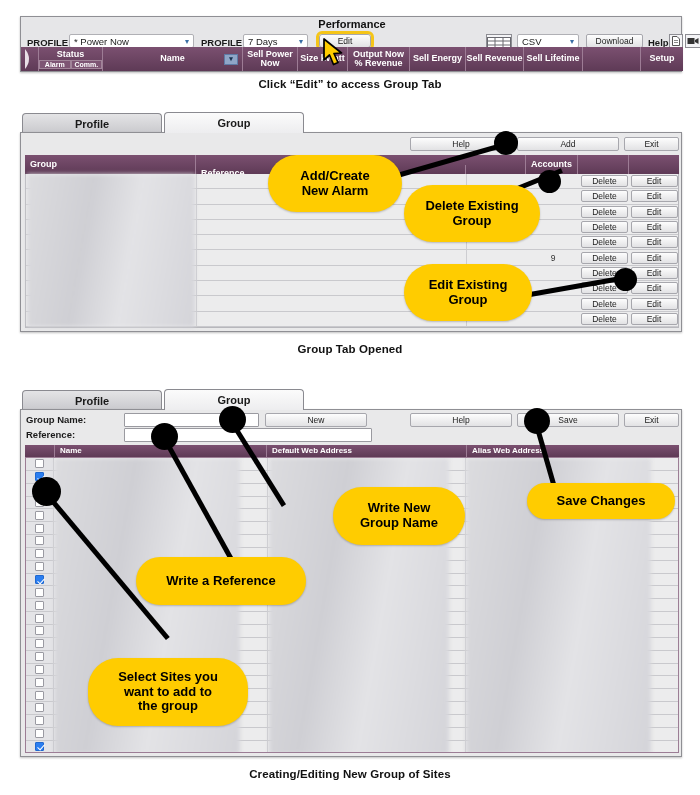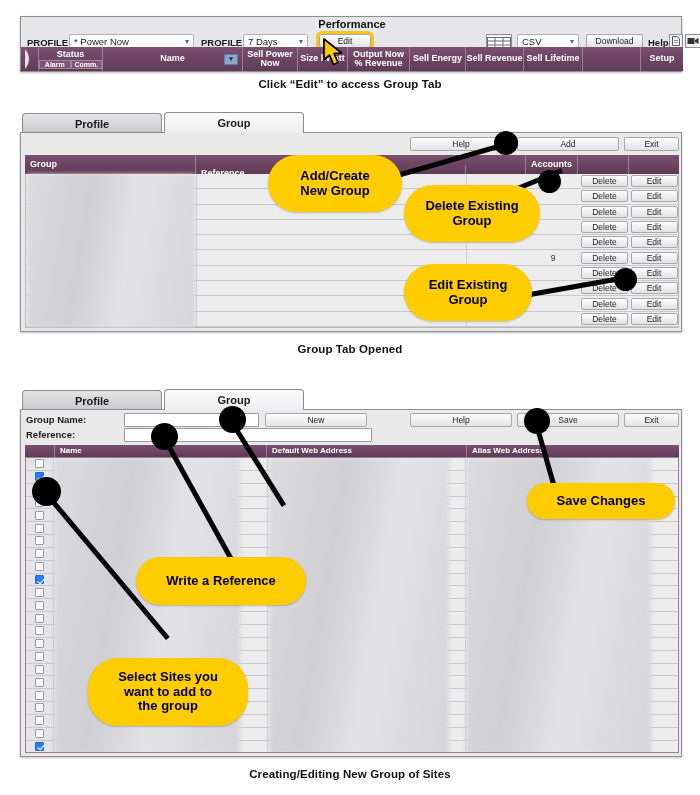--- a/index.html
+++ b/index.html
@@ -412,21 +412,21 @@
           </div>
         </div>
 
       <div class="blur" style="position:absolute;left:1px;top:0;width:168px;height:153px;"></div>
     </div>
   </div>
 
   <div class="leader" style="left:352px; top:186px; width:172px; height:5px; transform:rotate(-16deg);"></div>
   <div class="dot" style="left:494px; top:131px; width:24px; height:24px;"></div>
   <div class="callout" style="left:268px; top:155px; width:134px; height:57px; white-space:pre-line;">Add/Create
-New Group</div>
+New Alarm</div>
 
   <div class="leader" style="left:510px; top:189px; width:56px; height:5px; transform:rotate(-22deg);"></div>
   <div class="dot" style="left:538px; top:170px; width:23px; height:23px;"></div>
   <div class="callout" style="left:404px; top:185px; width:136px; height:57px; white-space:pre-line;">Delete Existing
 Group</div>
 
   <div class="leader" style="left:530px; top:292px; width:98px; height:5px; transform:rotate(-10deg);"></div>
   <div class="dot" style="left:614px; top:268px; width:23px; height:23px;"></div>
   <div class="callout" style="left:404px; top:264px; width:128px; height:57px; white-space:pre-line;">Edit Existing
 Group</div>
@@ -646,20 +646,22 @@
         </div>
 
       <div class="blur" style="position:absolute;left:28px;top:0;width:186px;height:296px;"></div>
       <div class="blur" style="position:absolute;left:243px;top:0;width:180px;height:296px;"></div>
       <div class="blur" style="position:absolute;left:440px;top:0;width:185px;height:296px;"></div>
     </div>
   </div>
 
   <div class="leader" style="left:232px; top:420px; width:98px; height:5px; transform:rotate(58deg);"></div>
   <div class="dot" style="left:219px; top:406px; width:27px; height:27px;"></div>
+  <div class="callout" style="left:333px; top:487px; width:132px; height:58px; white-space:pre-line;">Write New
+Group Name</div>
 
   <div class="leader" style="left:537px; top:424px; width:88px; height:5px; transform:rotate(74deg);"></div>
   <div class="dot" style="left:524px; top:408px; width:26px; height:26px;"></div>
   <div class="callout" style="left:527px; top:483px; width:148px; height:36px;">Save Changes</div>
 
   <div class="leader" style="left:165px; top:437px; width:150px; height:5px; transform:rotate(61deg);"></div>
   <div class="dot" style="left:151px; top:423px; width:27px; height:27px;"></div>
   <div class="callout" style="left:136px; top:557px; width:170px; height:48px;">Write a Reference</div>
 
   <div class="leader" style="left:47px; top:492px; width:188px; height:5px; transform:rotate(50deg);"></div>

